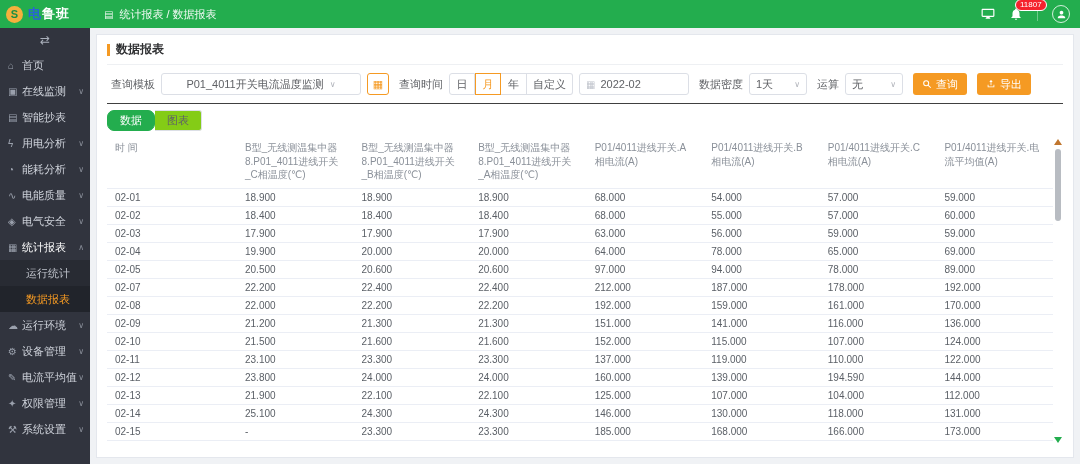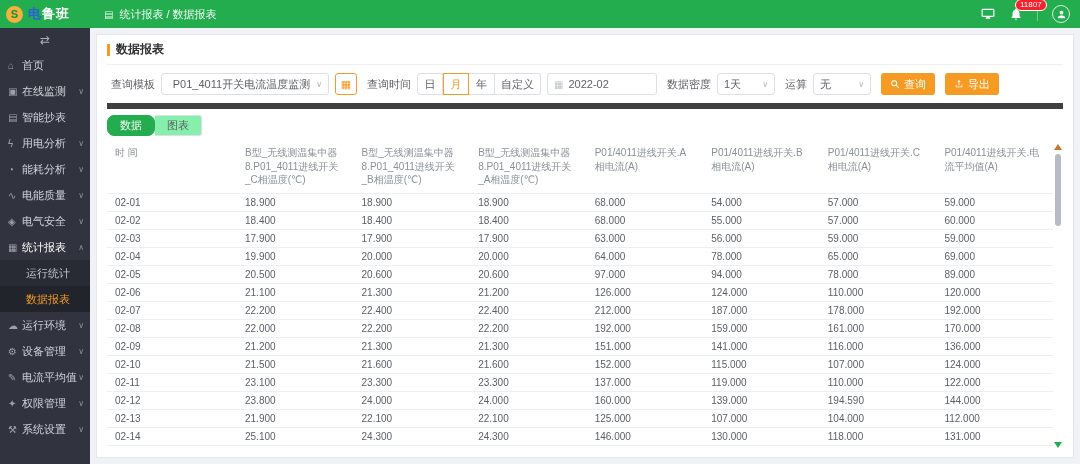--- a/index.html
+++ b/index.html
@@ -35,39 +35,39 @@
   .submenu-item.active { color:#f59a23; background:#21242b; }
 
   .content { flex:1; padding:6px; overflow:hidden; }
   .panel { background:#fff; height:100%; border:1px solid #e4e7ed; padding:6px 10px 0 10px; position:relative; overflow:hidden; }
 
   .title-row { display:flex; align-items:center; gap:6px; padding-bottom:6px; border-bottom:1px solid #eef0f3; }
   .title-bar { width:3px; height:12px; background:#f59a23; }
   .panel-title { font-size:12px; font-weight:bold; color:#303133; }
 
   
-  .filters { display:flex; align-items:center; gap:6px; font-size:11px; color:#606266; padding:8px 0; border-bottom:6px solid #404040; white-space:nowrap; }
+  .filters { display:flex; align-items:center; gap:6px; font-size:11px; color:#606266; padding:8px 0; border-bottom:1px solid #404040; white-space:nowrap; }
   .flabel { margin-left:4px; }
   .select { height:22px; border:1px solid #dcdfe6; border-radius:3px; display:flex; align-items:center; padding:0 6px; gap:6px; color:#606266; cursor:pointer; background:#fff; }
   .select .caret { font-size:8px; color:#b0b3ba; }
-  .sel-template { width:168px; justify-content:flex-end; }
+  .sel-template { width:200px; justify-content:center; }
   .icon-btn { width:22px; height:22px; border:1px solid #f59a23; border-radius:3px; color:#f59a23; background:#fff; font-size:11px; display:flex; align-items:center; justify-content:center; cursor:pointer; }
   .btn-group { display:flex; }
   .tbtn { height:22px; min-width:26px; padding:0 6px; background:#fff; border:1px solid #dcdfe6; border-left-width:0; font-size:11px; color:#606266; cursor:pointer; }
   .tbtn:first-child { border-left-width:1px; border-radius:3px 0 0 3px; }
   .tbtn:last-child { border-radius:0 3px 3px 0; }
   .tbtn.active { color:#f59a23; border-color:#f59a23; border-left-width:1px; position:relative; }
   .date-input { height:22px; width:110px; border:1px solid #dcdfe6; border-radius:3px; display:flex; align-items:center; gap:5px; padding:0 6px; color:#606266; }
   .date-input .cal { color:#c0c4cc; font-size:10px; }
   .sel-small { width:58px; justify-content:space-between; }
   .obtn { height:22px; padding:0 9px; background:#f59a23; border:none; border-radius:3px; color:#fff; font-size:11px; display:flex; align-items:center; gap:4px; cursor:pointer; margin-left:4px;text-align:center; }
 
   
   .tabs { display:flex; padding:6px 0; }
-  .tab { height:21px; padding:0 12px; font-size:11px; border:1px solid #dcdfe6; background:#86efac; color:#606266; cursor:pointer; }
+  .tab { height:21px; padding:0 12px; font-size:11px; border:1px solid #dcdfe6; background:#84cc16; color:#606266; cursor:pointer; }
   .tab:first-child { border-radius:3px 0 0 3px; }
   .tab:last-child { border-radius:0 3px 3px 0; border-left:none; }
   .tab.active { background:#23ad4e; border-color:#23ad4e; color:#fff;border-radius:7px; }
 
   
   .table-wrap { position:relative; height:calc(100% - 108px); overflow:hidden; padding-right:10px; }
   table { width:100%; border-collapse:collapse; table-layout:fixed; font-size:10px; }
   th { text-align:left; font-weight:normal; color:#8a9099; padding:4px 8px 6px 8px; vertical-align:top; line-height:1.35; border-bottom:1px solid #ebeef5; }
   th.col-time, td.col-time { width:130px; }
   td { padding:2.5px 8px; color:#5a5f66; border-bottom:1px solid #ebeef5; height:18px; }
@@ -299,30 +299,20 @@
                 <td class="col-time">02-05</td>
                 <td>20.500</td>
                 <td>20.600</td>
                 <td>20.600</td>
                 <td>97.000</td>
                 <td>94.000</td>
                 <td>78.000</td>
                 <td>89.000</td>
               </tr>
               <tr>
-                <td class="col-time">02-06</td>
-                <td>21.100</td>
-                <td>21.300</td>
-                <td>21.200</td>
-                <td>126.000</td>
-                <td>124.000</td>
-                <td>110.000</td>
-                <td>120.000</td>
-              </tr>
-              <tr>
                 <td class="col-time">02-07</td>
                 <td>22.200</td>
                 <td>22.400</td>
                 <td>22.400</td>
                 <td>212.000</td>
                 <td>187.000</td>
                 <td>178.000</td>
                 <td>192.000</td>
               </tr>
               <tr>

